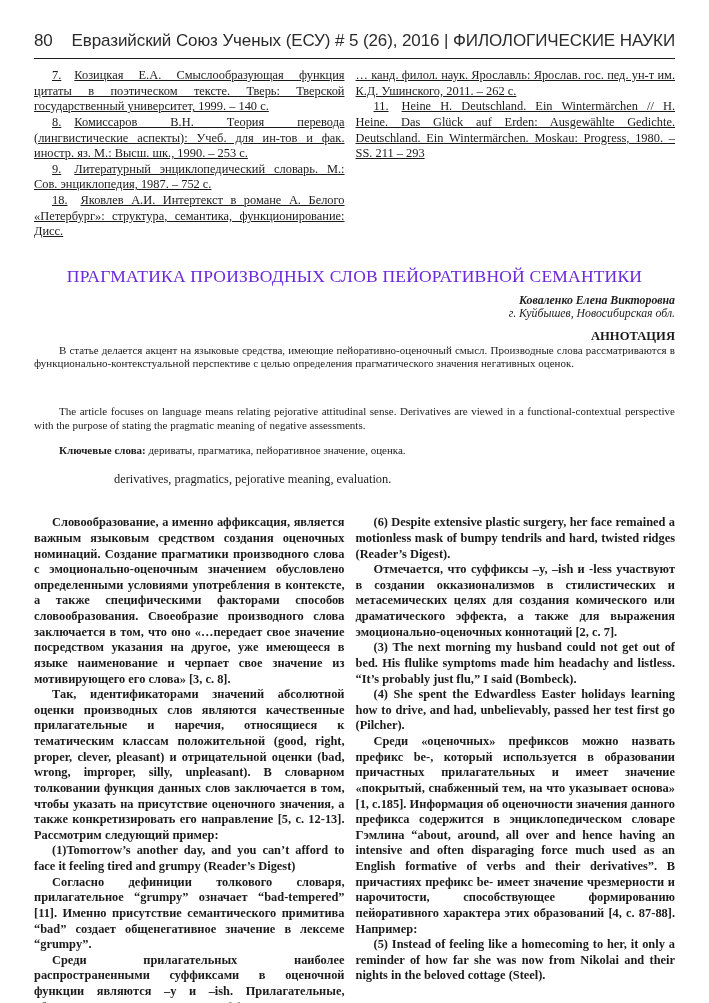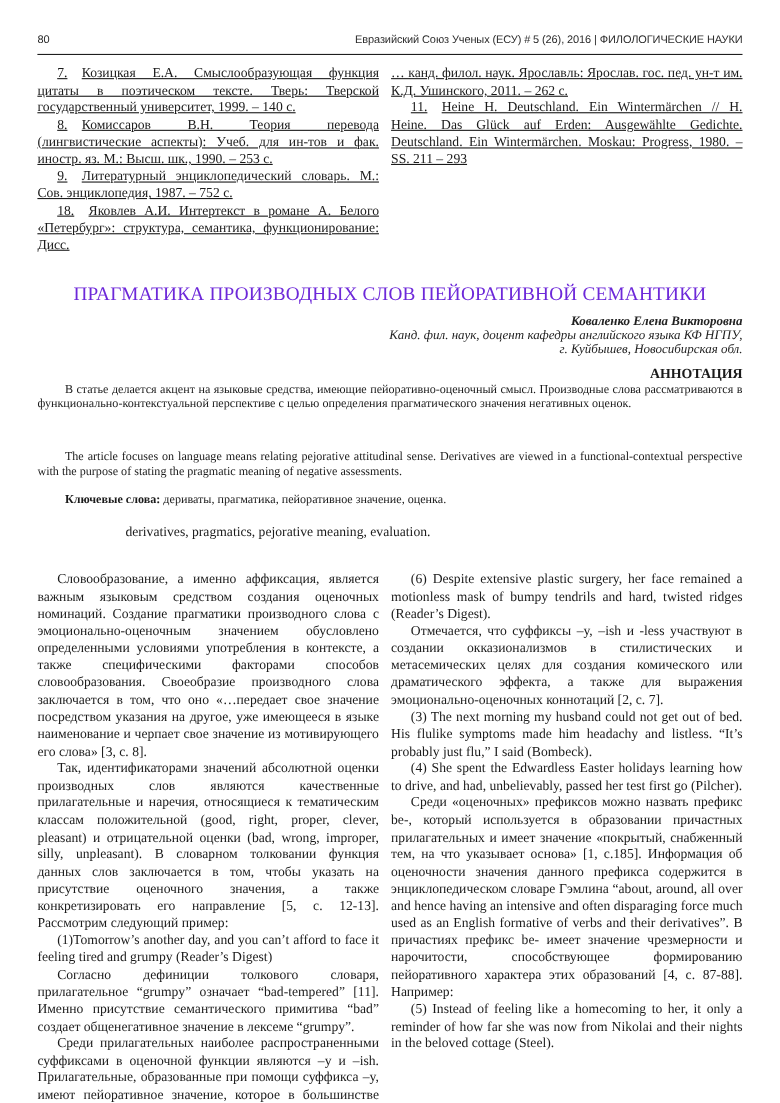--- a/index.html
+++ b/index.html
@@ -11,21 +11,21 @@
     -webkit-font-smoothing:antialiased;
   }
   .page { padding:0 34px; }
 
   
   .hdr {
     display:flex; justify-content:space-between; align-items:baseline;
     padding-top:31px; padding-bottom:7px;
     border-bottom:1.4px solid #1f1f1f;
     font-family:"Liberation Sans", sans-serif;
-    font-size:10px; letter-spacing:-0.1px; color:#2b2b2b;
+    font-size:17px; letter-spacing:-0.1px; color:#2b2b2b;
   }
 
   
   .cols { display:flex; gap:11px; }
   .col-l { width:311px; }
   .col-r { width:320px; }
 
   
   .refs { margin-top:9px; font-size:12.4px; line-height:1.26; text-align:justify;text-decoration:underline; }
   .ref { text-indent:18px; }
@@ -43,21 +43,21 @@
   
   .annot-h { margin-top:9px; font-weight:700; font-size:12.6px; text-indent:25px;text-align:right; }
   .para { font-size:11px; line-height:1.25; text-align:justify; text-indent:25px; }
   .abs-en { margin-top:34px; }
   .kw { margin-top:11px; }
   .kw-label { font-weight:700; }
   .kw-en { margin-top:15px; padding-left:80px; font-size:12.4px; }
 
   
   .body-cols { margin-top:28px; }
-  .bp { font-size:12.4px; line-height:1.26; text-align:justify; text-indent:18px; }
+  .bp { font-size:12.4px; line-height:1.26; text-align:justify; text-indent:18px;font-weight:bold; }
 </style>
 </head>
 <body>
 
 <div class="page">
 
   <div class="hdr">
     <span>80</span>
     <span>Евразийский Союз Ученых (ЕСУ) # 5 (26), 2016 | ФИЛОЛОГИЧЕСКИЕ НАУКИ</span>
   </div>
@@ -72,21 +72,20 @@
     <div class="col-r">
       <p>… канд. филол. наук. Ярославль: Ярослав. гос. пед. ун-т им. К.Д. Ушинского,  2011. – 262 с.</p>
       <p class="ref"><span class="refnum">11.</span><span>Heine H. Deutschland. Ein Wintermärchen // H. Heine. Das Glück auf Erden: Ausgewählte Gedichte. Deutschland. Ein Wintermärchen. Moskau: Progress, 1980. –  SS. 211 – 293</span></p>
     </div>
   </div>
 
   <h1 class="title">ПРАГМАТИКА ПРОИЗВОДНЫХ СЛОВ ПЕЙОРАТИВНОЙ СЕМАНТИКИ</h1>
 
   <div class="authors">
     <div class="author-name">Коваленко Елена Викторовна</div>
-    <div>Канд. фил. наук, доцент кафедры английского языка КФ НГПУ,</div>
     <div>г. Куйбышев, Новосибирская обл.</div>
   </div>
 
   <div class="annot-h">АННОТАЦИЯ</div>
   <p class="para">В статье делается акцент на языковые средства, имеющие пейоративно-оценочный смысл. Производные слова рассматриваются в функционально-контекстуальной перспективе с целью определения прагматического значения негативных оценок.</p>
 
   <p class="para abs-en">The article focuses on language means relating pejorative attitudinal sense. Derivatives are viewed in a functional-contextual perspective with the purpose of stating the pragmatic meaning of negative assessments.</p>
 
   <p class="para kw"><span class="kw-label">Ключевые слова:</span><span> дериваты, прагматика, пейоративное значение, оценка.</span></p>
 

